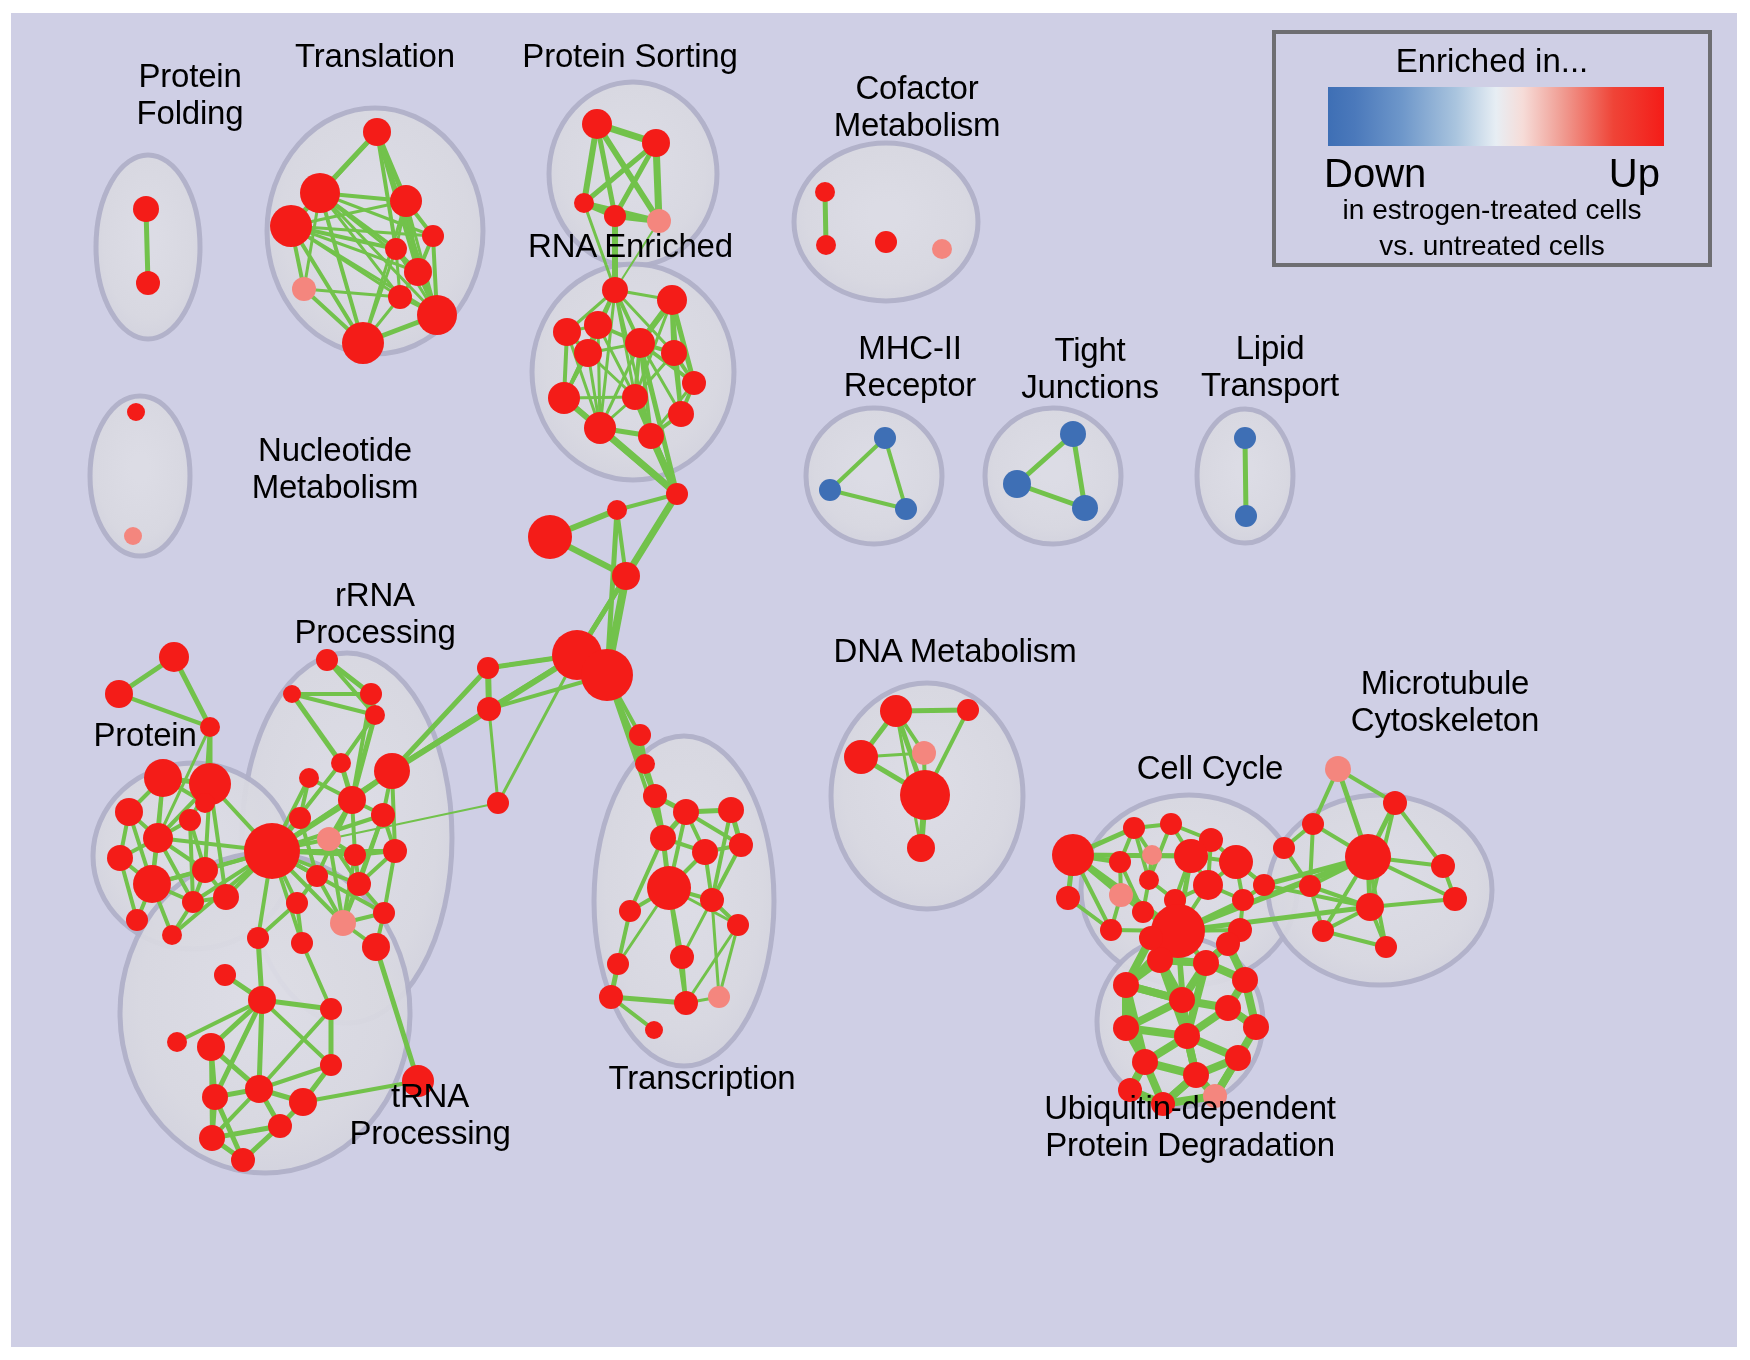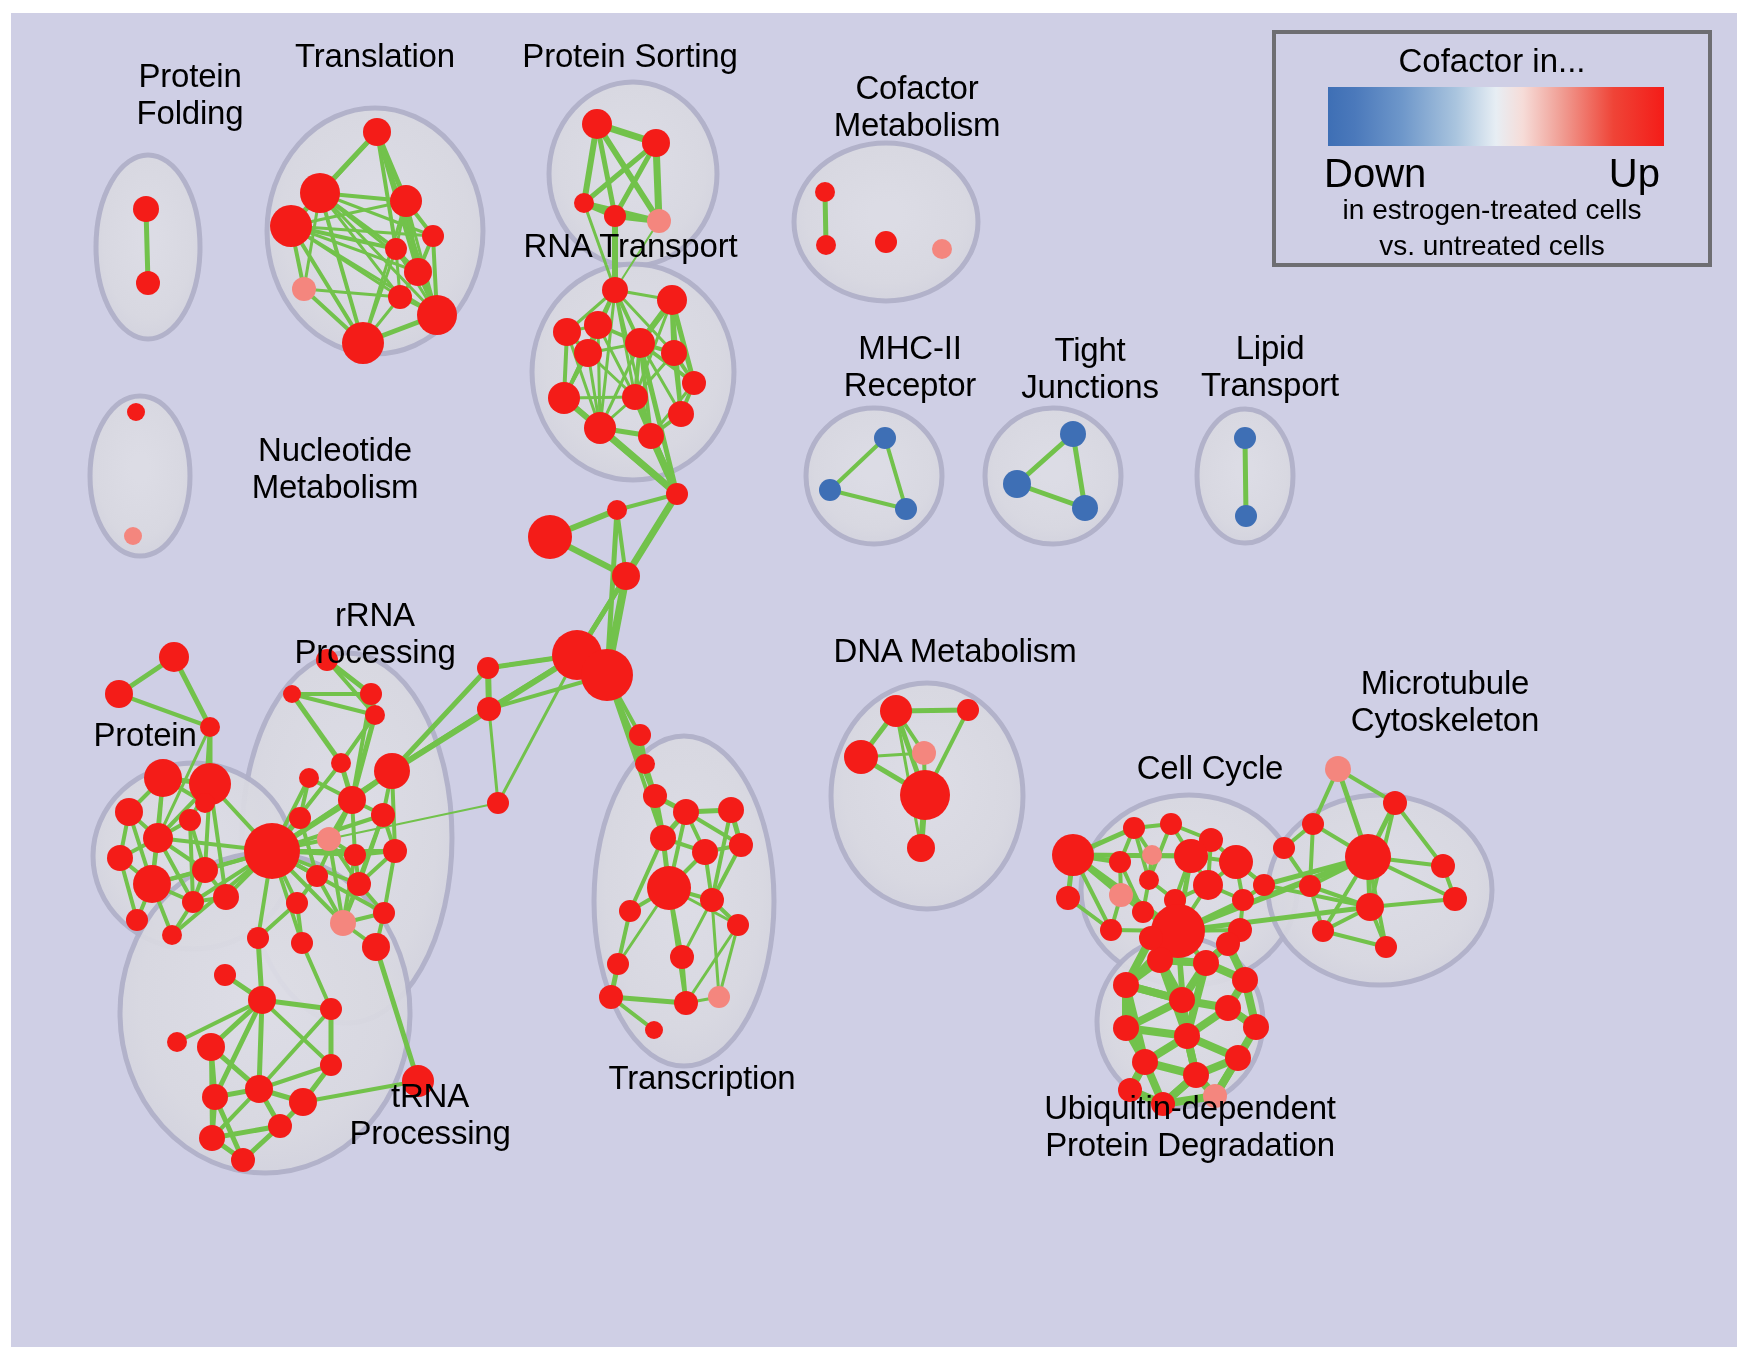--- a/index.html
+++ b/index.html
@@ -741,46 +741,46 @@
         <circle cx="1228" cy="944" r="12" fill="#f41c18"></circle>
         <circle cx="1151" cy="938" r="12" fill="#f41c18"></circle>
       </g>
   </svg>
 
   <div id="labels">
       <div class="cluster-label" style="left: 80px; top: 58px; width: 220px;">Protein
 Folding</div>
       <div class="cluster-label" style="left: 255px; top: 38px; width: 240px;">Translation</div>
       <div class="cluster-label" style="left: 495px; top: 38px; width: 270px;">Protein Sorting</div>
-      <div class="cluster-label" style="left: 498px; top: 228px; width: 265px;">RNA Transport</div>
+      <div class="cluster-label" style="left: 498px; top: 228px; width: 265px;">RNA Enriched</div>
       <div class="cluster-label" style="left: 787px; top: 70px; width: 260px;">Cofactor
 Metabolism</div>
       <div class="cluster-label" style="left: 795px; top: 330px; width: 230px;">MHC-II
 Receptor</div>
       <div class="cluster-label" style="left: 975px; top: 332px; width: 230px;">Tight
 Junctions</div>
       <div class="cluster-label" style="left: 1155px; top: 330px; width: 230px;">Lipid
 Transport</div>
       <div class="cluster-label" style="left: 200px; top: 432px; width: 270px;">Nucleotide
 Metabolism</div>
-      <div class="cluster-label" style="left: 255px; top: 597px; width: 240px; text-align: center;">rRNA
+      <div class="cluster-label" style="left: 255px; top: 577px; width: 240px; text-align: center;">rRNA
 Processing</div>
       <div class="cluster-label" style="left: 60px; top: 717px; width: 170px;">Protein</div>
       <div class="cluster-label" style="left: 310px; top: 1078px; width: 240px;">tRNA
 Processing</div>
       <div class="cluster-label" style="left: 577px; top: 1060px; width: 250px;">Transcription</div>
       <div class="cluster-label" style="left: 810px; top: 633px; width: 290px;">DNA Metabolism</div>
       <div class="cluster-label" style="left: 1100px; top: 750px; width: 220px; text-align: center;">Cell Cycle</div>
       <div class="cluster-label" style="left: 1290px; top: 665px; width: 310px;">Microtubule
 Cytoskeleton</div>
       <div class="cluster-label" style="left: 975px; top: 1090px; width: 430px;">Ubiquitin-dependent
 Protein Degradation</div>
     </div>
 
   <div id="legend">
-    <div id="legend-title">Cofactor in...</div>
+    <div id="legend-title">Enriched in...</div>
     <div id="legend-bar"></div>
     <div class="legend-end" id="legend-down">Down</div>
     <div class="legend-end" id="legend-up">Up</div>
     <div class="legend-sub" id="legend-sub1">in estrogen-treated cells</div>
     <div class="legend-sub" id="legend-sub2">vs. untreated cells</div>
   </div>
 </div>
 
 </body></html>

